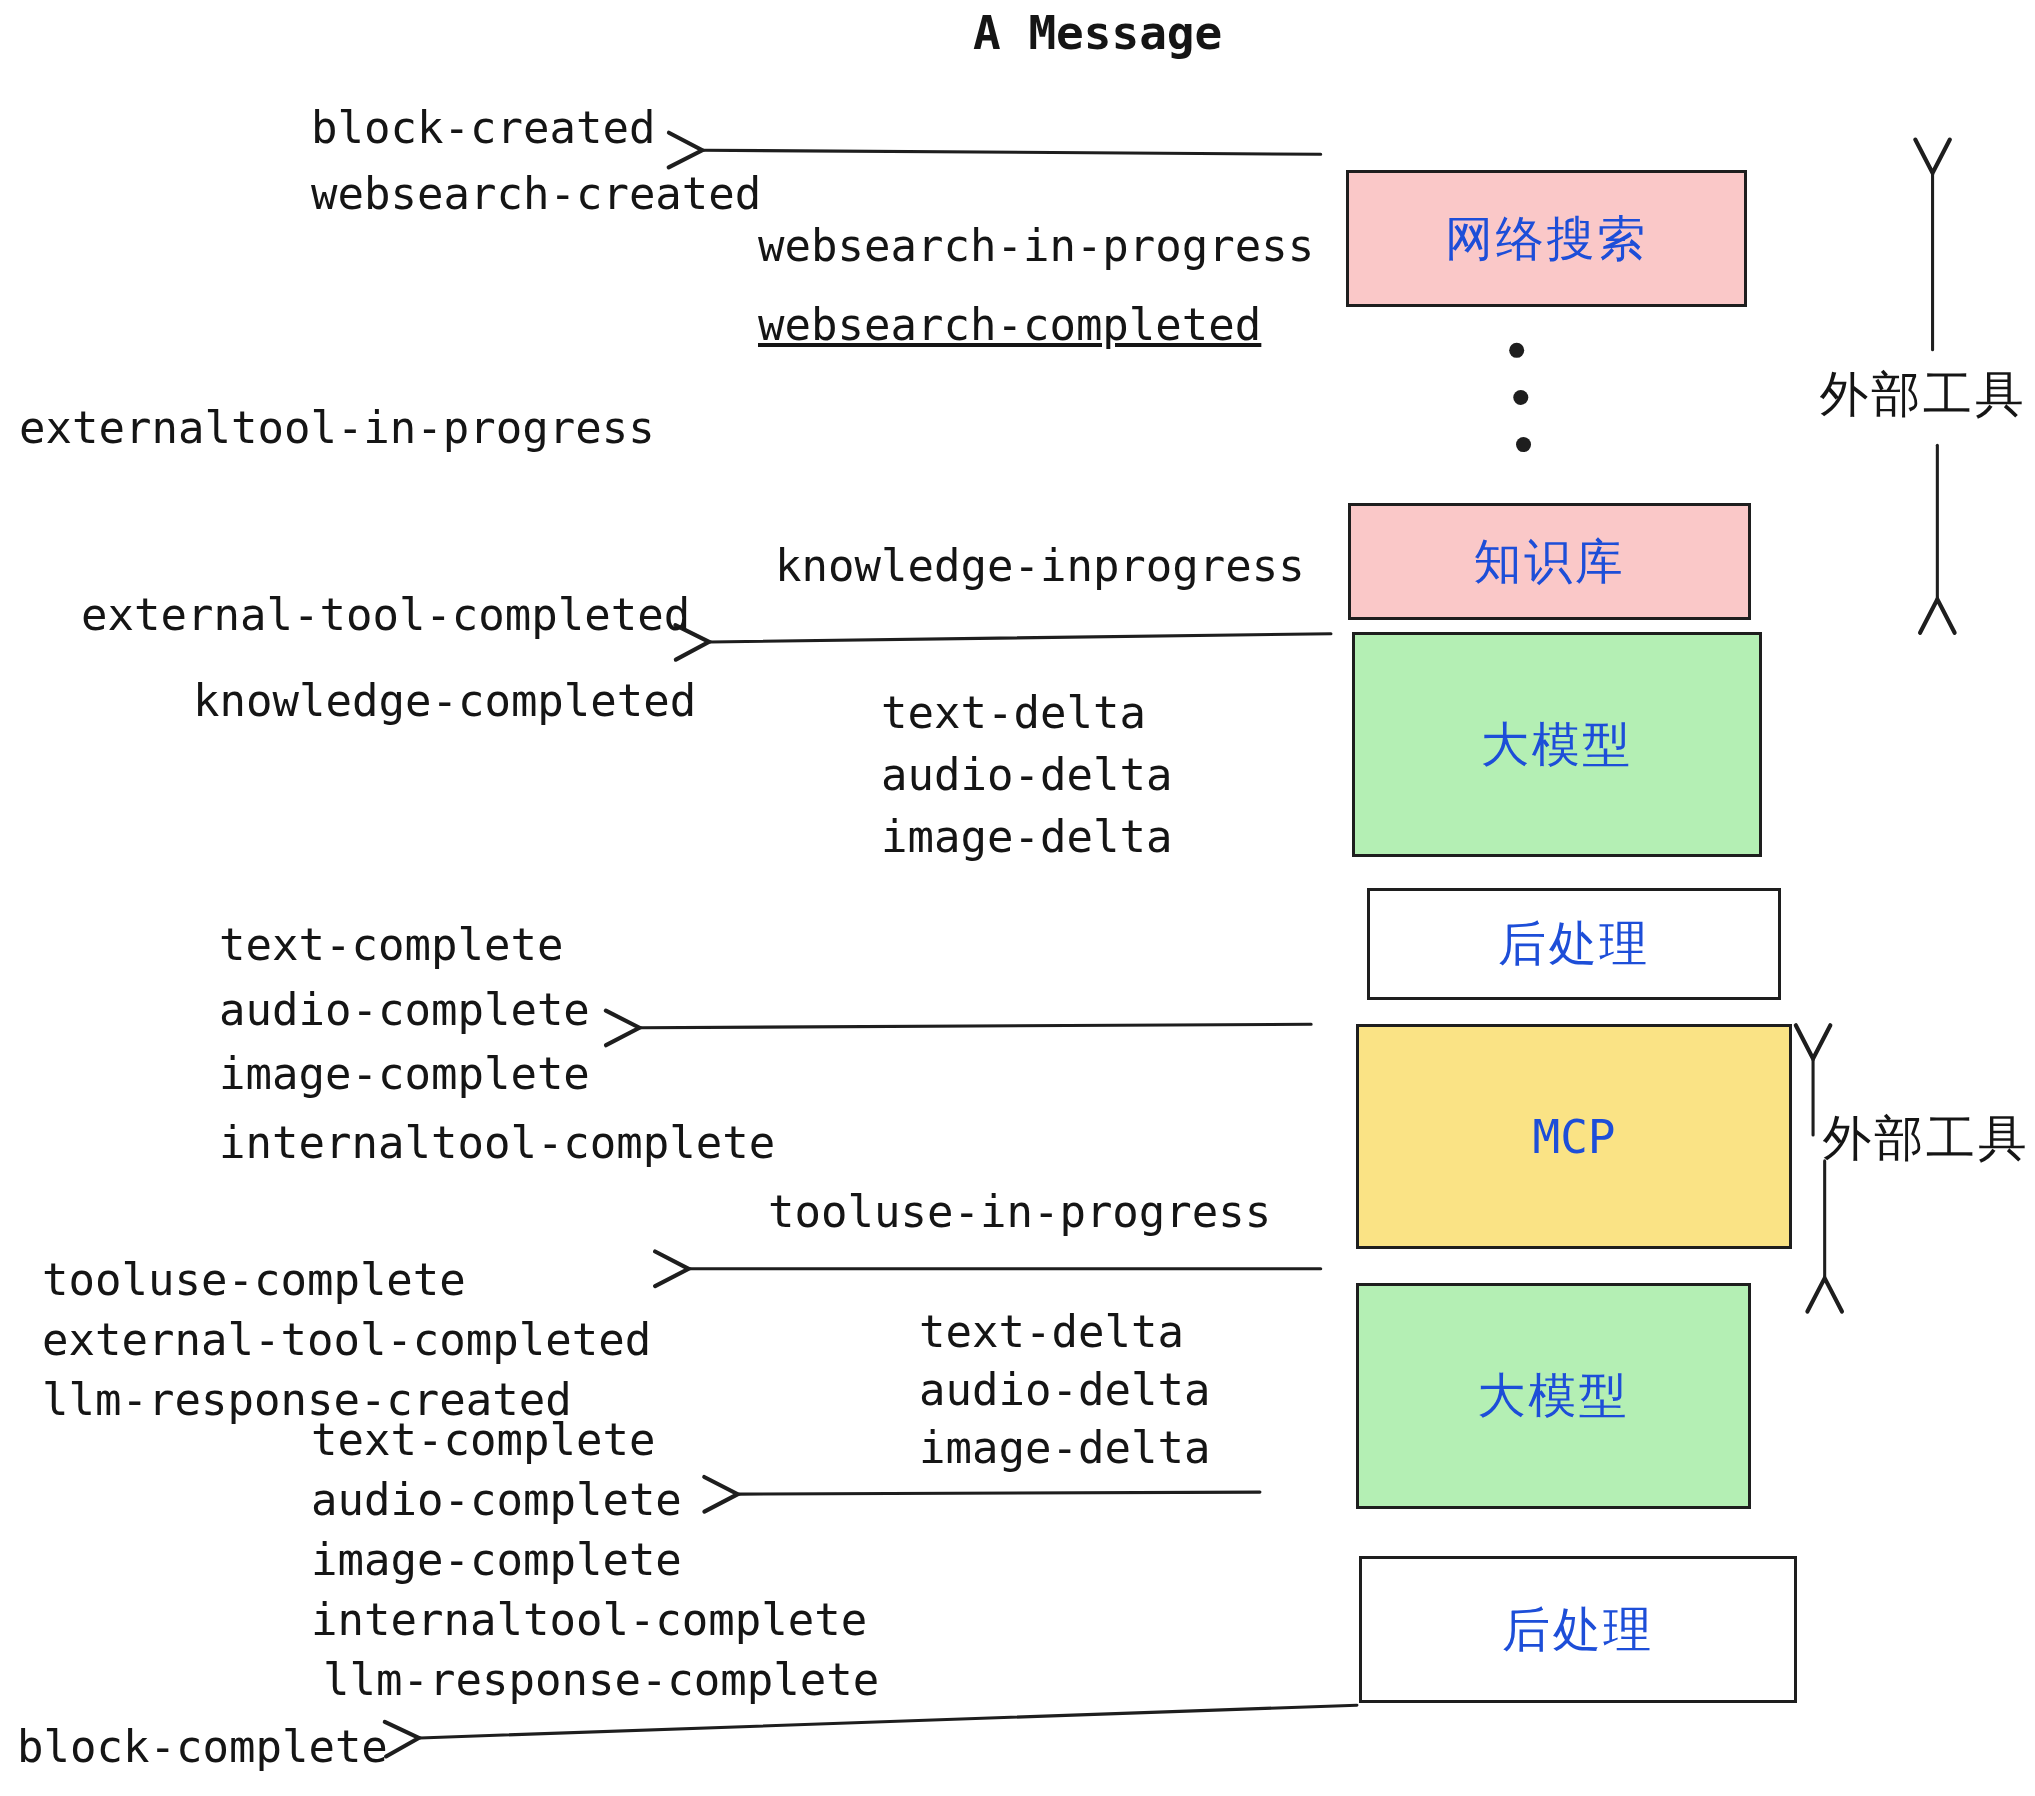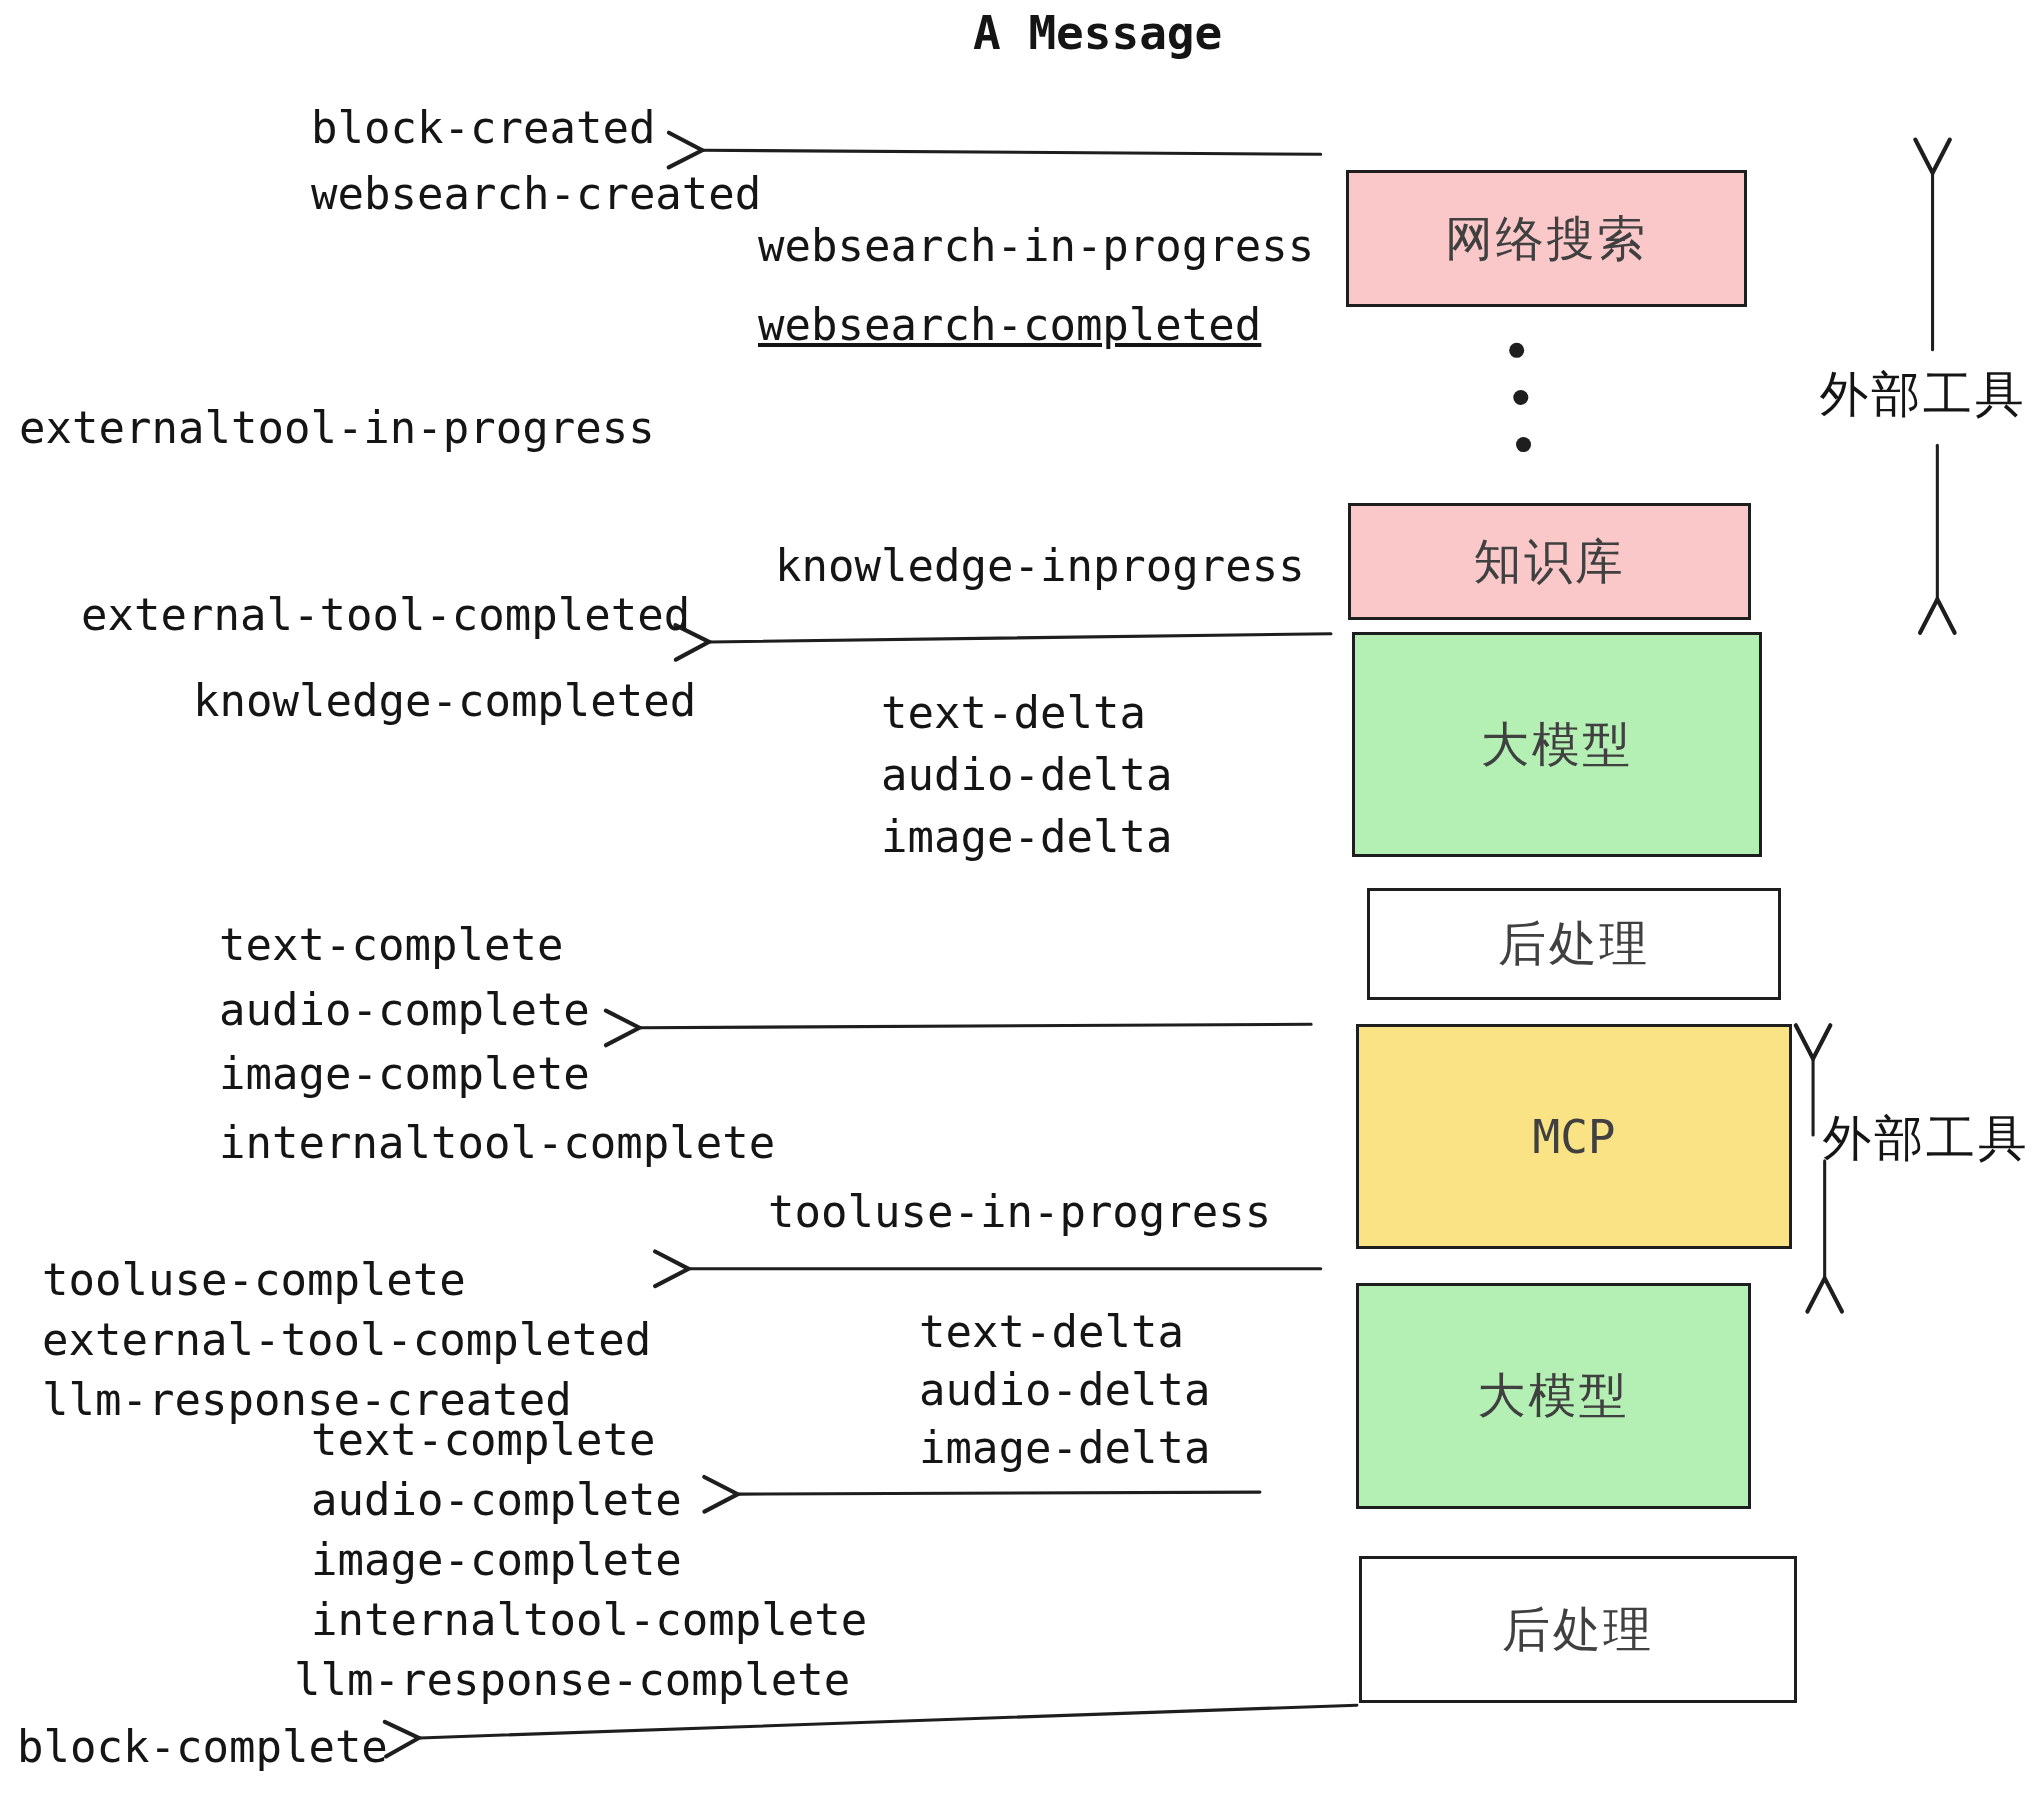--- a/index.html
+++ b/index.html
@@ -3,21 +3,21 @@
 <meta charset="utf-8">
 <style>
   html,body{margin:0;padding:0;background:#ffffff;}
   .stage{position:relative;width:2035px;height:1796px;background:#ffffff;overflow:hidden;
          font-family:"DejaVu Sans Mono",monospace;}
   .title{position:absolute;left:973px;top:5.5px;font:600 46px "DejaVu Sans Mono",monospace;
          color:#151515;white-space:nowrap;}
   .arrow-svg{position:absolute;left:0;top:0;}
   .box{position:absolute;box-sizing:border-box;border:3.4px solid #1e1e1e;
        display:flex;align-items:center;justify-content:center;}
-  .box-label{font-family:"Liberation Sans",sans-serif;font-size:48px;color:#404040;
+  .box-label{font-family:"Liberation Sans",sans-serif;font-size:48px;color:#1d4ed8;
              letter-spacing:2.7px;white-space:nowrap;}
   .box-label.mono{font-family:"DejaVu Sans Mono",monospace;font-size:46px;letter-spacing:0;}
   .event-label{position:absolute;font-size:44px;color:#151515;white-space:nowrap;
                font-family:"DejaVu Sans Mono",monospace;}
   .cn-note{position:absolute;transform:translate(-50%,-50%);font-family:"Liberation Sans",sans-serif;
            font-size:49px;color:#151515;white-space:nowrap;letter-spacing:2.7px;}
   .arrow-line{stroke:#1e1e1e;stroke-width:4.5;stroke-linecap:round;fill:none;}
 </style>
 </head>
 <body>
@@ -89,21 +89,21 @@
       <div class="event-label" style="left: 42px; top: 1254px;">tooluse-complete</div>
       <div class="event-label" style="left: 919px; top: 1306px;">text-delta</div>
       <div class="event-label" style="left: 42px; top: 1314px;">external-tool-completed</div>
       <div class="event-label" style="left: 919px; top: 1364px;">audio-delta</div>
       <div class="event-label" style="left: 42px; top: 1374px;">llm-response-created</div>
       <div class="event-label" style="left: 311px; top: 1414px;">text-complete</div>
       <div class="event-label" style="left: 919px; top: 1422px;">image-delta</div>
       <div class="event-label" style="left: 311px; top: 1474px;">audio-complete</div>
       <div class="event-label" style="left: 311px; top: 1534px;">image-complete</div>
       <div class="event-label" style="left: 311px; top: 1594px;">internaltool-complete</div>
-      <div class="event-label" style="left: 294px; top: 1654px;">llm-response-complete</div>
+      <div class="event-label" style="left: 323px; top: 1654px;">llm-response-complete</div>
       <div class="event-label" style="left: 17px; top: 1721px;">block-complete</div>
     </div>
   <div>
       <div class="cn-note" style="left: 1923px; top: 395px;">外部工具</div>
       <div class="cn-note" style="left: 1926px; top: 1139px;">外部工具</div>
     </div>
 </div>
 
 
 </body></html>

